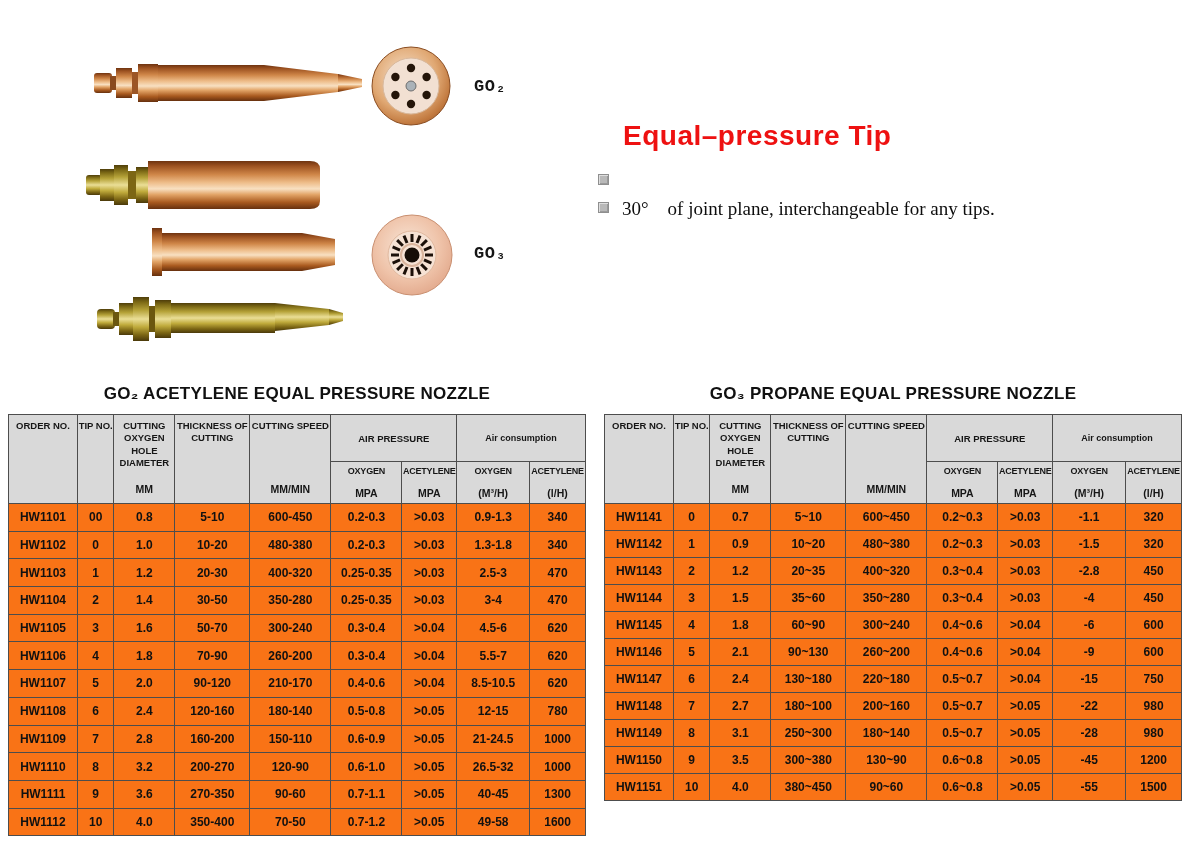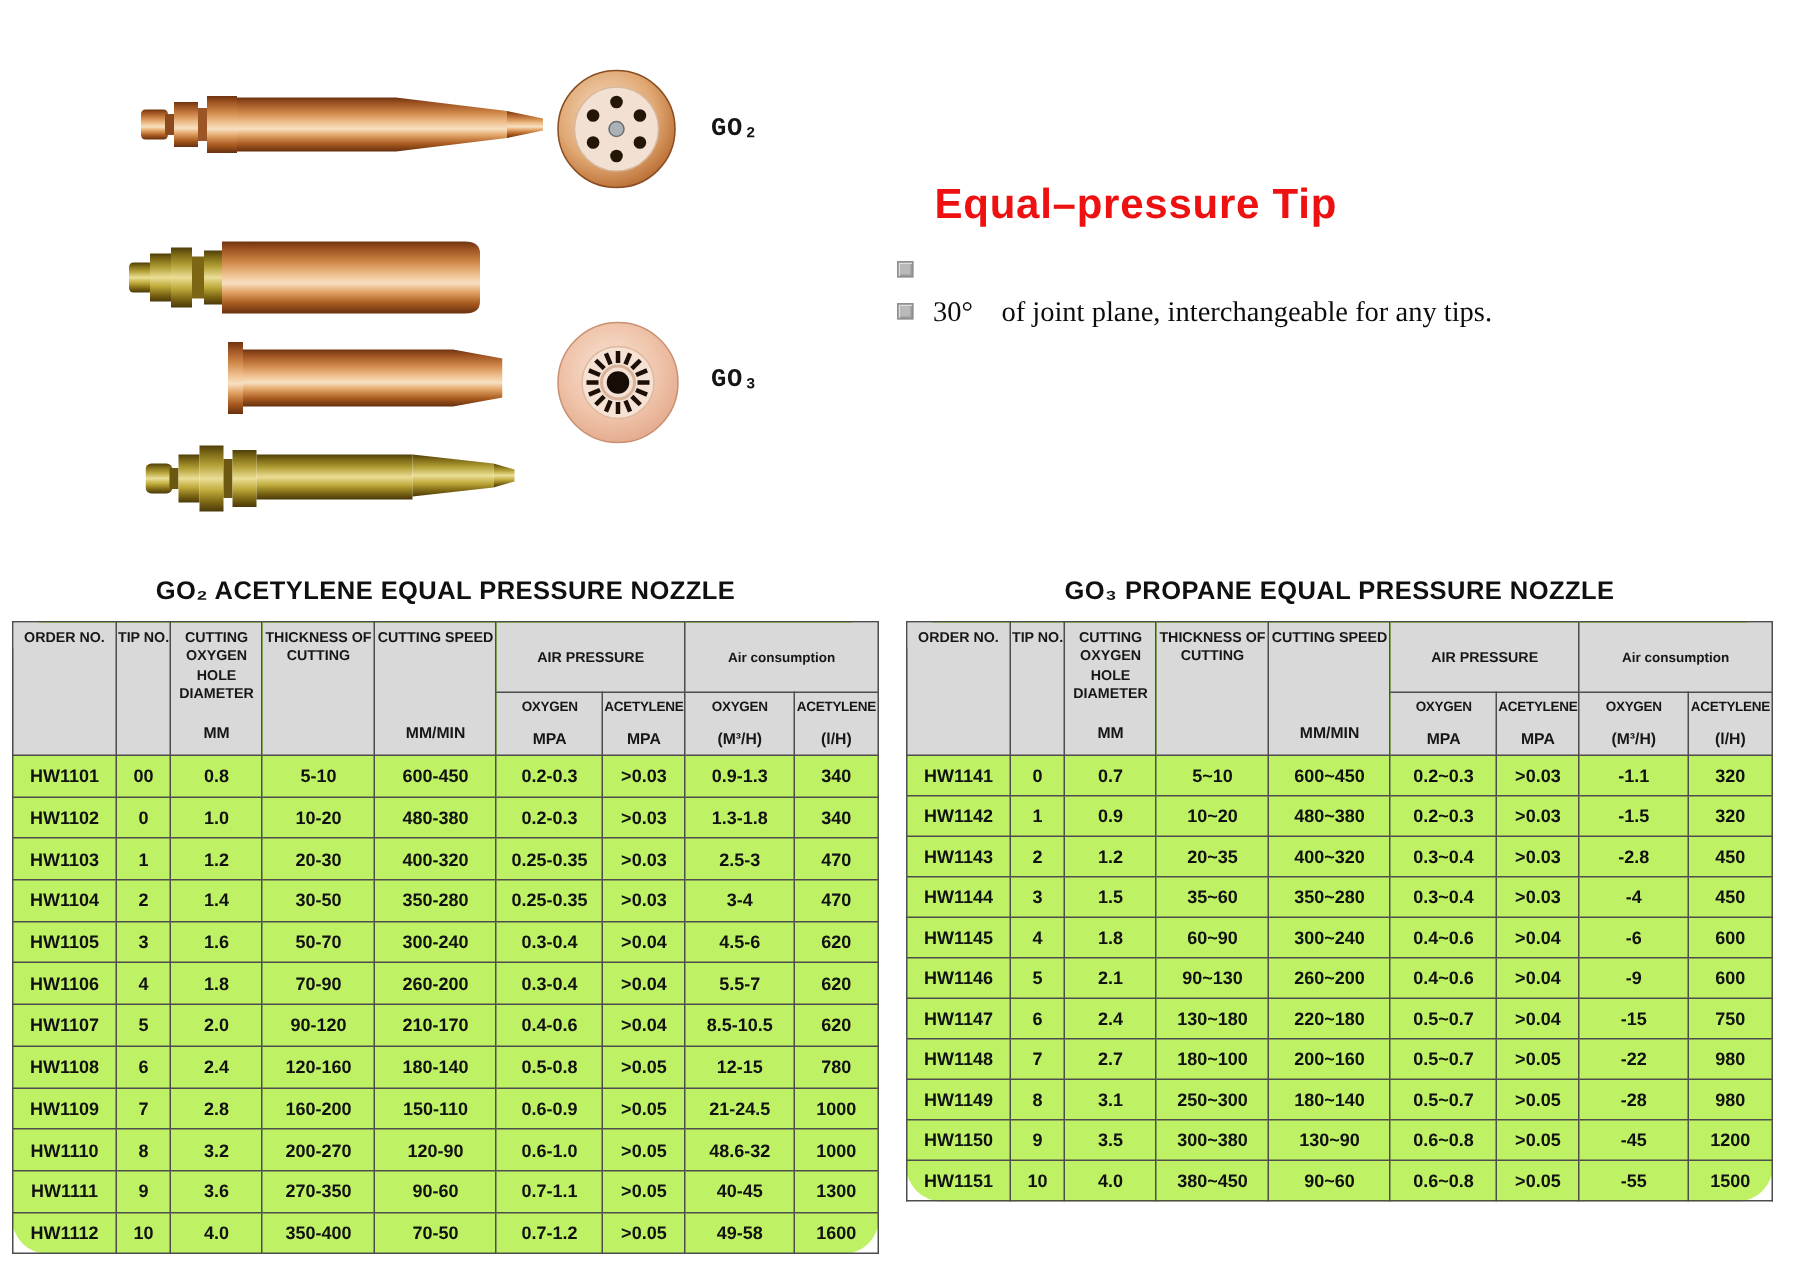--- a/index.html
+++ b/index.html
@@ -19,21 +19,21 @@
                box-shadow: inset 1px 1px 0 #dedede, inset -1px -1px 0 #9a9a9a; }
   .bullet-text { font-family:"Liberation Serif", serif; font-size:19px; color:#0d0d0d;
                  white-space:pre-wrap; line-height:1.35; }
 
   
   .table-block { position:absolute; top:382px; width:578px; }
   .tb-left  { left:8px; }
   .tb-right { left:604px; }
   .table-title { text-align:center; font-size:17px; font-weight:bold; color:#101010;
                  letter-spacing:.3px; margin:2px 0 10px 0; }
-  table { border-collapse:collapse; table-layout:fixed; width:578px; background:#bef264;border-radius:24px; }
+  table { border-collapse:collapse; table-layout:fixed; width:578px; background:#f97316; }
   th, td { border:1px solid #4d4d4d; overflow:hidden; }
   thead th { background:#d9d9d9; font-weight:bold; font-size:9.5px; color:#161616;
              text-align:center; vertical-align:top; }
   .hcell { min-height:86px; display:flex; flex-direction:column; align-items:center;
            padding-top:5px; line-height:1.3; }
   .hcell.with-unit { justify-content:space-between; padding-bottom:4px; }
   .hcell .unit { font-size:10.5px; }
   th.h-span { vertical-align:middle; height:47px; font-size:9.5px;margin-top:31px; }
   th.h-ac { font-size:9px; }
   .subcell { display:flex; flex-direction:column; justify-content:space-between;
@@ -349,21 +349,21 @@
             <td>1000</td>
           </tr>
           <tr>
             <td>HW1110</td>
             <td>8</td>
             <td>3.2</td>
             <td>200-270</td>
             <td>120-90</td>
             <td>0.6-1.0</td>
             <td>&gt;0.05</td>
-            <td>48.6-32</td>
+            <td>26.5-32</td>
             <td>1000</td>
           </tr>
           <tr>
             <td>HW1111</td>
             <td>9</td>
             <td>3.6</td>
             <td>270-350</td>
             <td>90-60</td>
             <td>0.7-1.1</td>
             <td>&gt;0.05</td>

